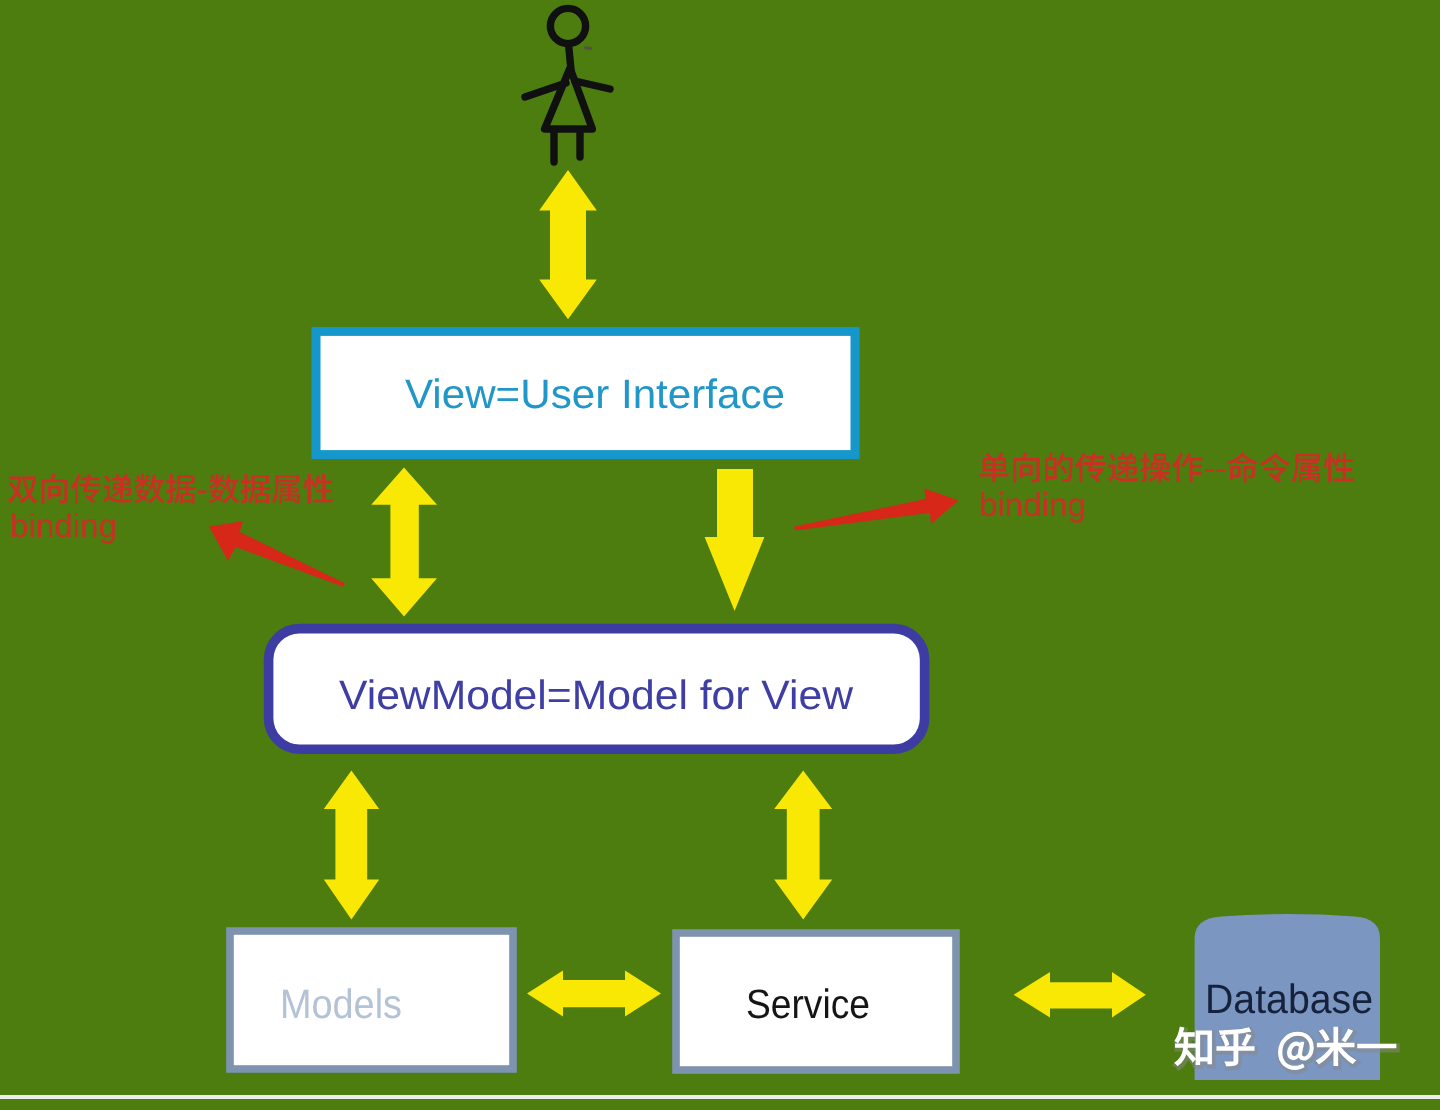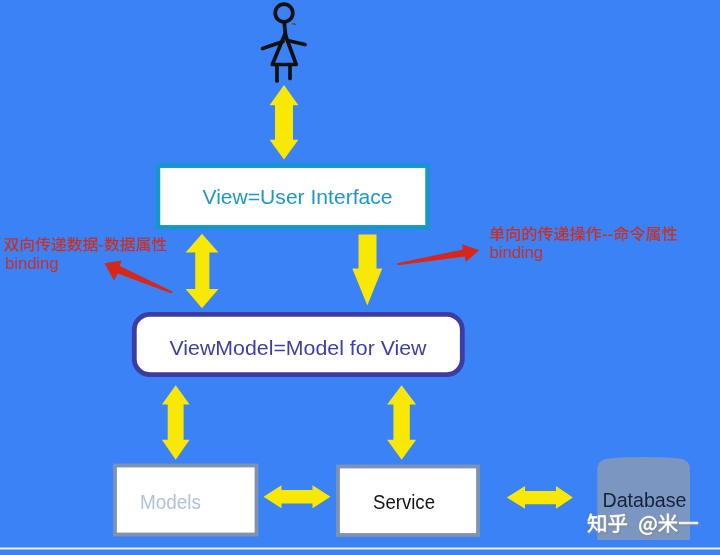--- a/index.html
+++ b/index.html
@@ -1,14 +1,14 @@
 <!DOCTYPE html>
 <html><head><meta charset="utf-8"><style>
 html,body{margin:0;padding:0;background:#fff;}
-#page{position:relative;width:720px;height:555px;background:#3b82f6;overflow:hidden;}
+#page{position:relative;width:720px;height:555px;background:#4d7c0f;overflow:hidden;}
 svg{position:absolute;left:0;top:0;}
 text{font-family:"Liberation Sans",sans-serif;}
 </style></head><body>
 <div id="page">
 <svg width="720" height="555" viewBox="0 0 720 555">
 <rect x="0" y="547.5" width="720" height="2" fill="#ededed"></rect>
 
 <g stroke="#101010" stroke-width="3.7" fill="none" stroke-linecap="round">
   <circle cx="284" cy="13" r="8.8"></circle>
   <path d="M284.3,22.5 L285.6,36"></path>

